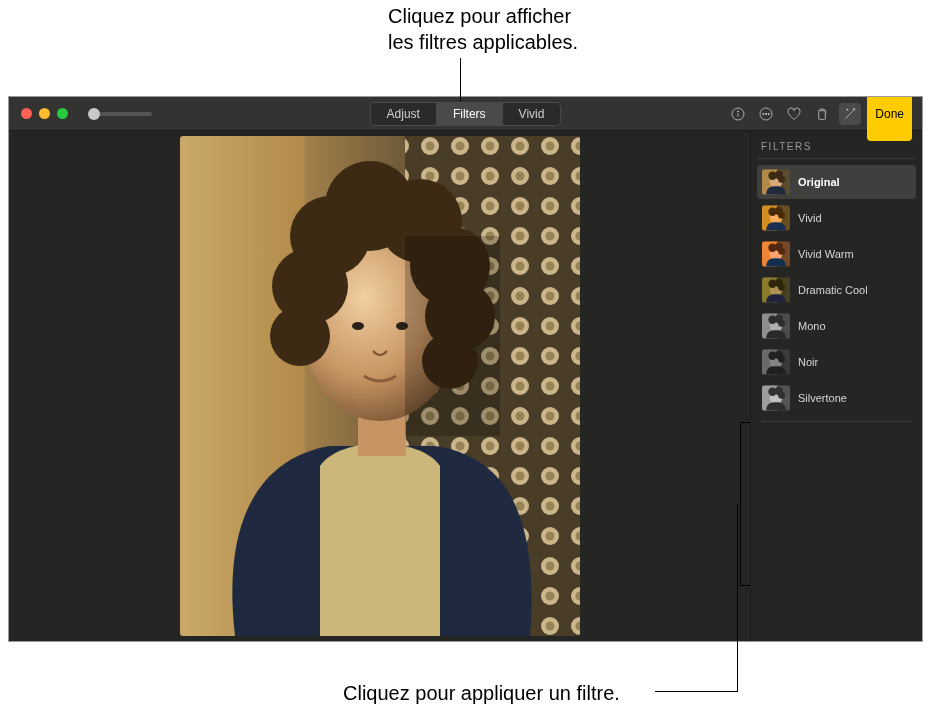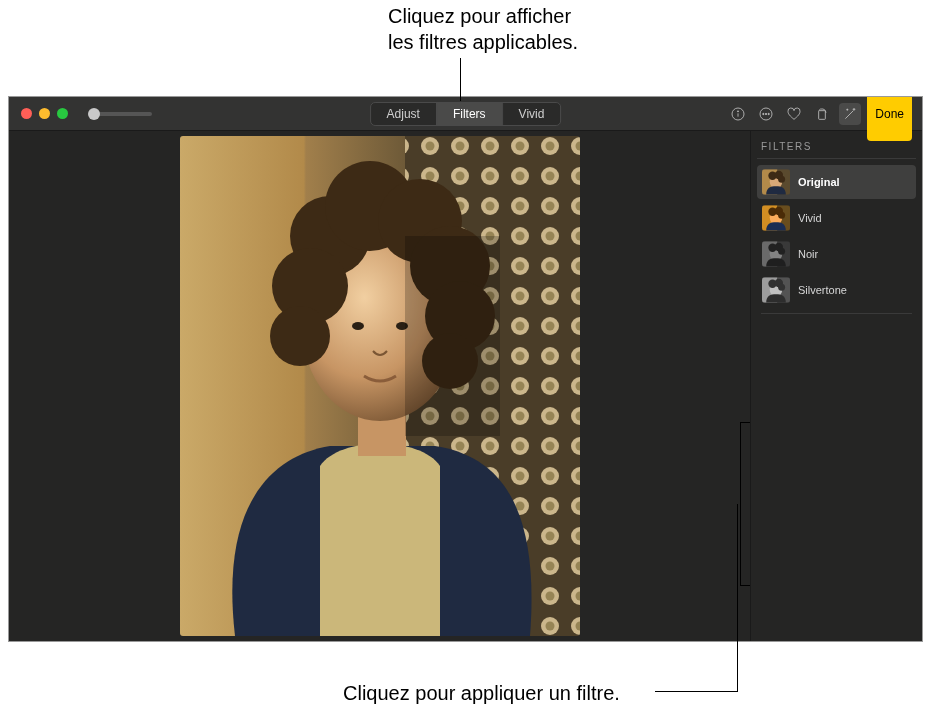--- a/index.html
+++ b/index.html
@@ -350,20 +350,62 @@
        <circle cx="15" cy="9" r="6" fill="#3d2a15"></circle>
        <circle cx="24" cy="8" r="6" fill="#3d2a15"></circle>
        <circle cx="28" cy="14" r="5" fill="#3d2a15"></circle>
        <path d="M6 36 C6 26 12 24 20 24 C28 24 34 26 34 36 Z" fill="#1f2a41"></path>
      </svg>
             </div>
             <span>Vivid</span>
           </div>
           <div class="filter-item">
             <div class="thumb-sm">
+              <svg viewBox="0 0 40 36" style="filter:saturate(1.6) brightness(1.05) hue-rotate(-15deg)">
+       <rect width="22" height="36" fill="#b28a4a"></rect>
+       <rect x="22" width="18" height="36" fill="#5a4a2e"></rect>
+       <ellipse cx="20" cy="17" rx="9" ry="11" fill="#d7a878"></ellipse>
+       <circle cx="15" cy="9" r="6" fill="#3d2a15"></circle>
+       <circle cx="24" cy="8" r="6" fill="#3d2a15"></circle>
+       <circle cx="28" cy="14" r="5" fill="#3d2a15"></circle>
+       <path d="M6 36 C6 26 12 24 20 24 C28 24 34 26 34 36 Z" fill="#1f2a41"></path>
+     </svg>
+            </div>
+            <span>Vivid Warm</span>
+          </div>
+          <div class="filter-item">
+            <div class="thumb-sm">
+              <svg viewBox="0 0 40 36" style="filter:saturate(1.2) brightness(0.85) hue-rotate(15deg)">
+       <rect width="22" height="36" fill="#b28a4a"></rect>
+       <rect x="22" width="18" height="36" fill="#5a4a2e"></rect>
+       <ellipse cx="20" cy="17" rx="9" ry="11" fill="#d7a878"></ellipse>
+       <circle cx="15" cy="9" r="6" fill="#3d2a15"></circle>
+       <circle cx="24" cy="8" r="6" fill="#3d2a15"></circle>
+       <circle cx="28" cy="14" r="5" fill="#3d2a15"></circle>
+       <path d="M6 36 C6 26 12 24 20 24 C28 24 34 26 34 36 Z" fill="#1f2a41"></path>
+     </svg>
+            </div>
+            <span>Dramatic Cool</span>
+          </div>
+          <div class="filter-item">
+            <div class="thumb-sm">
+              <svg viewBox="0 0 40 36" style="filter:saturate(0) brightness(1) hue-rotate(0deg) grayscale(1)">
+       <rect width="22" height="36" fill="#b28a4a"></rect>
+       <rect x="22" width="18" height="36" fill="#5a4a2e"></rect>
+       <ellipse cx="20" cy="17" rx="9" ry="11" fill="#d7a878"></ellipse>
+       <circle cx="15" cy="9" r="6" fill="#3d2a15"></circle>
+       <circle cx="24" cy="8" r="6" fill="#3d2a15"></circle>
+       <circle cx="28" cy="14" r="5" fill="#3d2a15"></circle>
+       <path d="M6 36 C6 26 12 24 20 24 C28 24 34 26 34 36 Z" fill="#1f2a41"></path>
+     </svg>
+            </div>
+            <span>Mono</span>
+          </div>
+          <div class="filter-item">
+            <div class="thumb-sm">
               <svg viewBox="0 0 40 36" style="filter:saturate(0) brightness(0.75) hue-rotate(0deg) grayscale(1)">
        <rect width="22" height="36" fill="#b28a4a"></rect>
        <rect x="22" width="18" height="36" fill="#5a4a2e"></rect>
        <ellipse cx="20" cy="17" rx="9" ry="11" fill="#d7a878"></ellipse>
        <circle cx="15" cy="9" r="6" fill="#3d2a15"></circle>
        <circle cx="24" cy="8" r="6" fill="#3d2a15"></circle>
        <circle cx="28" cy="14" r="5" fill="#3d2a15"></circle>
        <path d="M6 36 C6 26 12 24 20 24 C28 24 34 26 34 36 Z" fill="#1f2a41"></path>
      </svg>
             </div>

